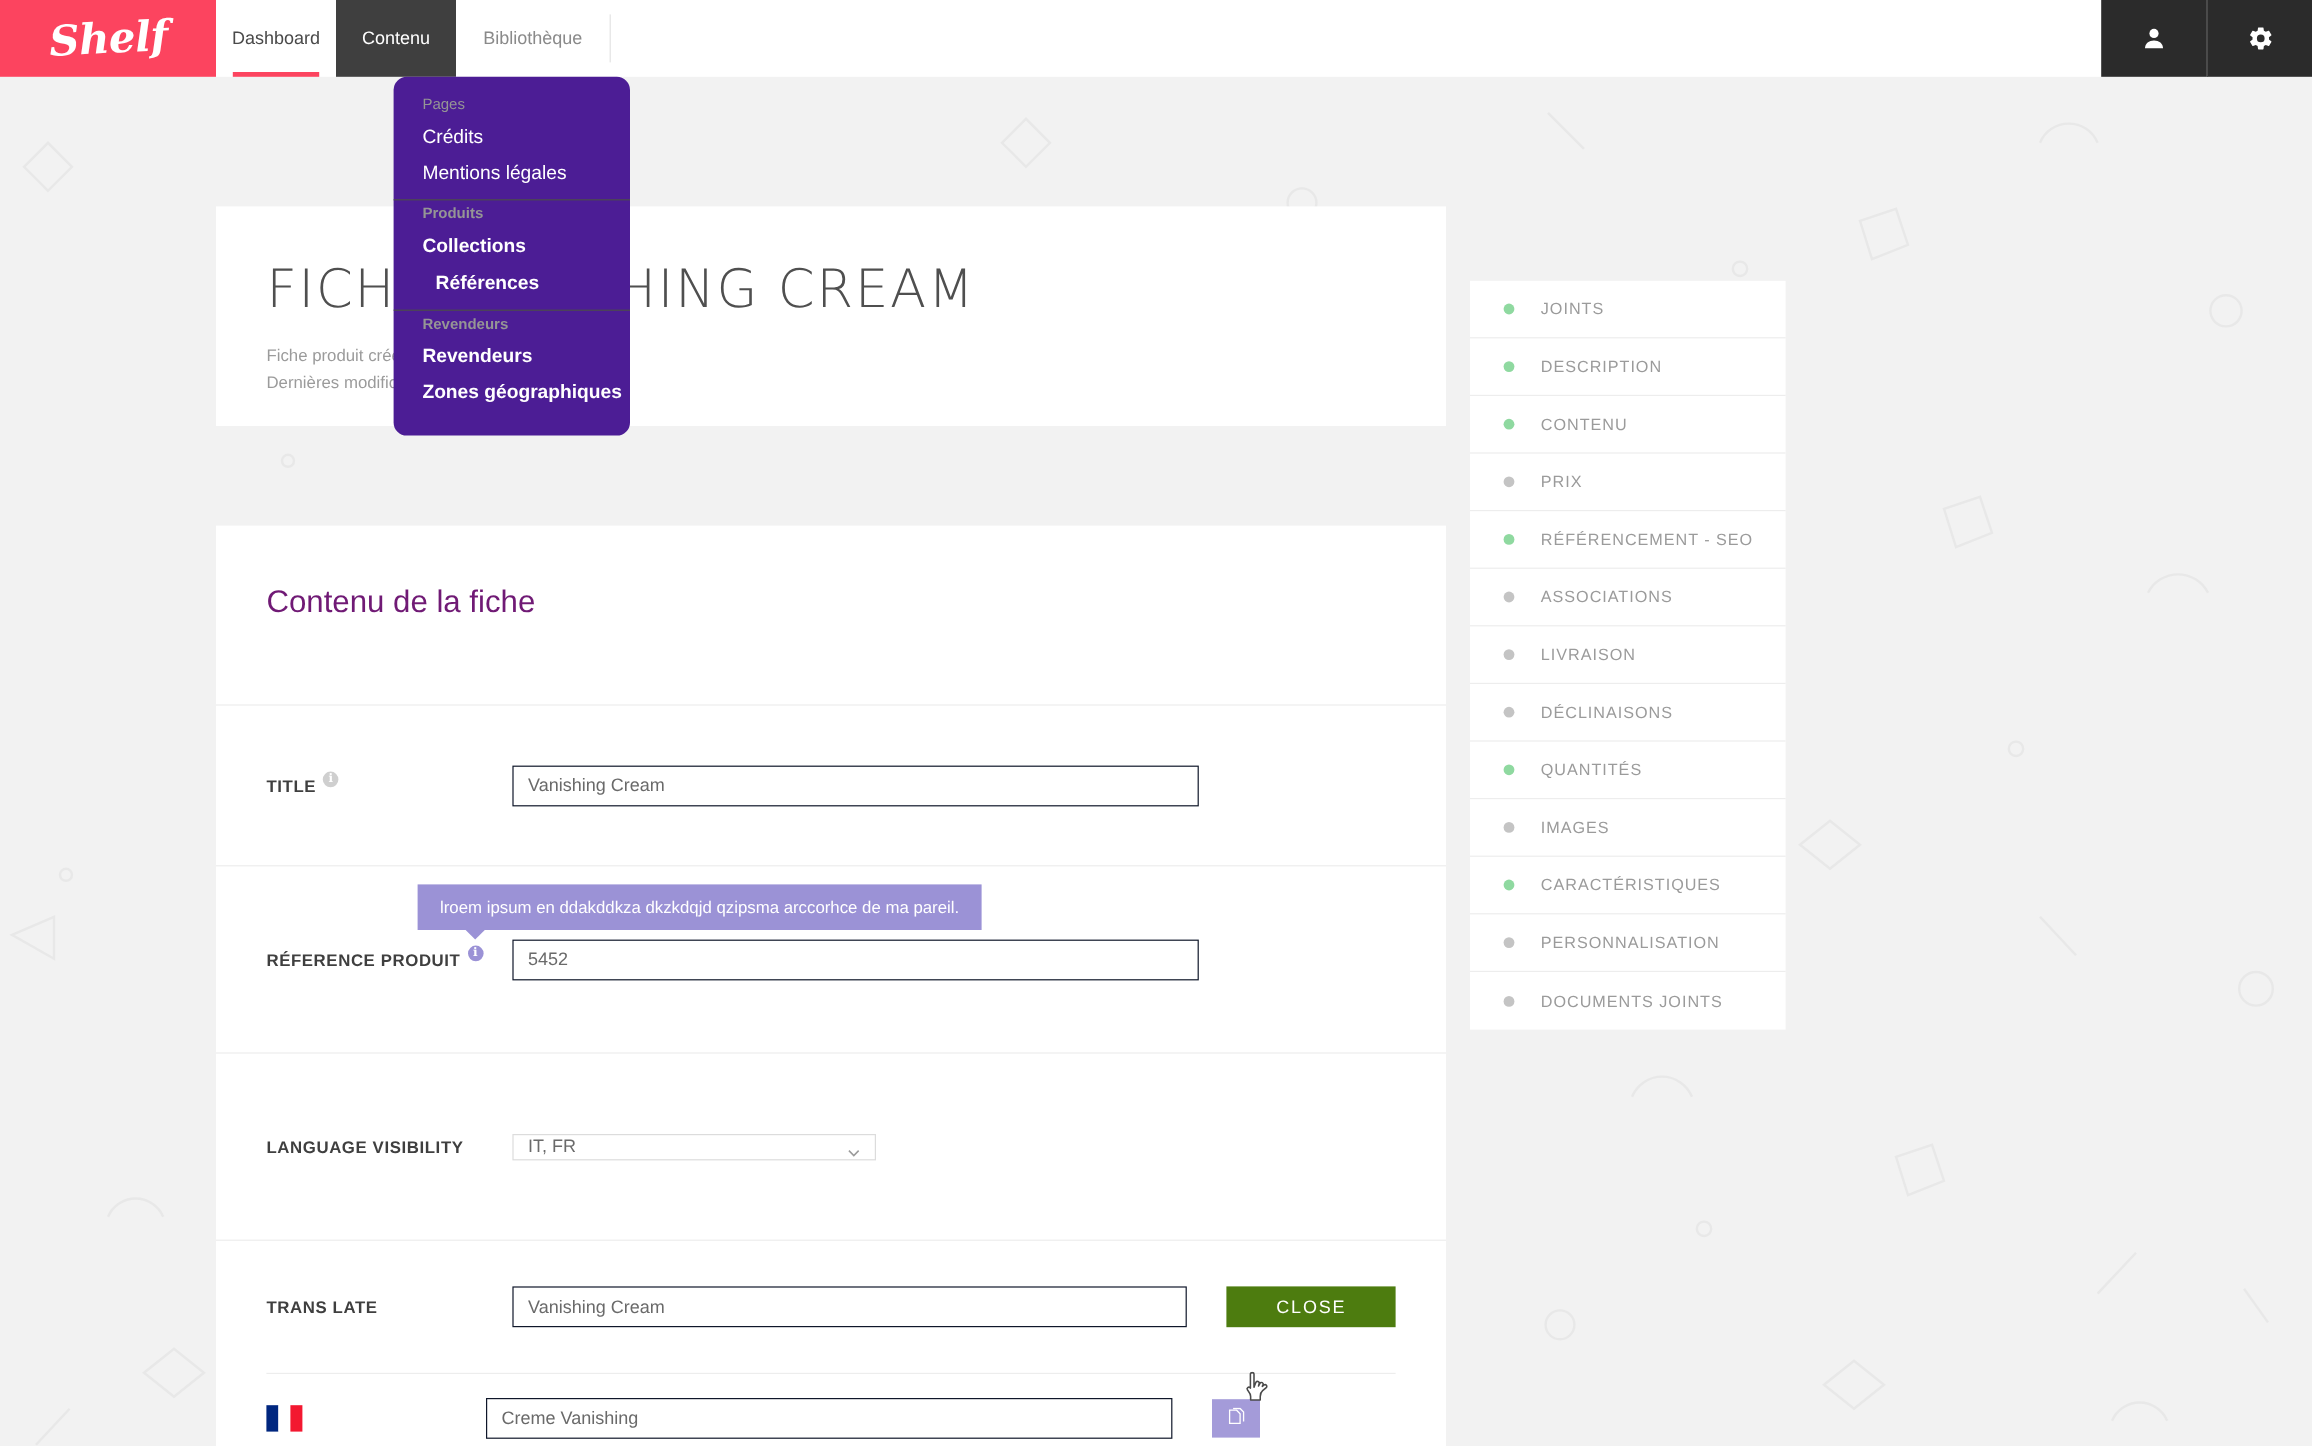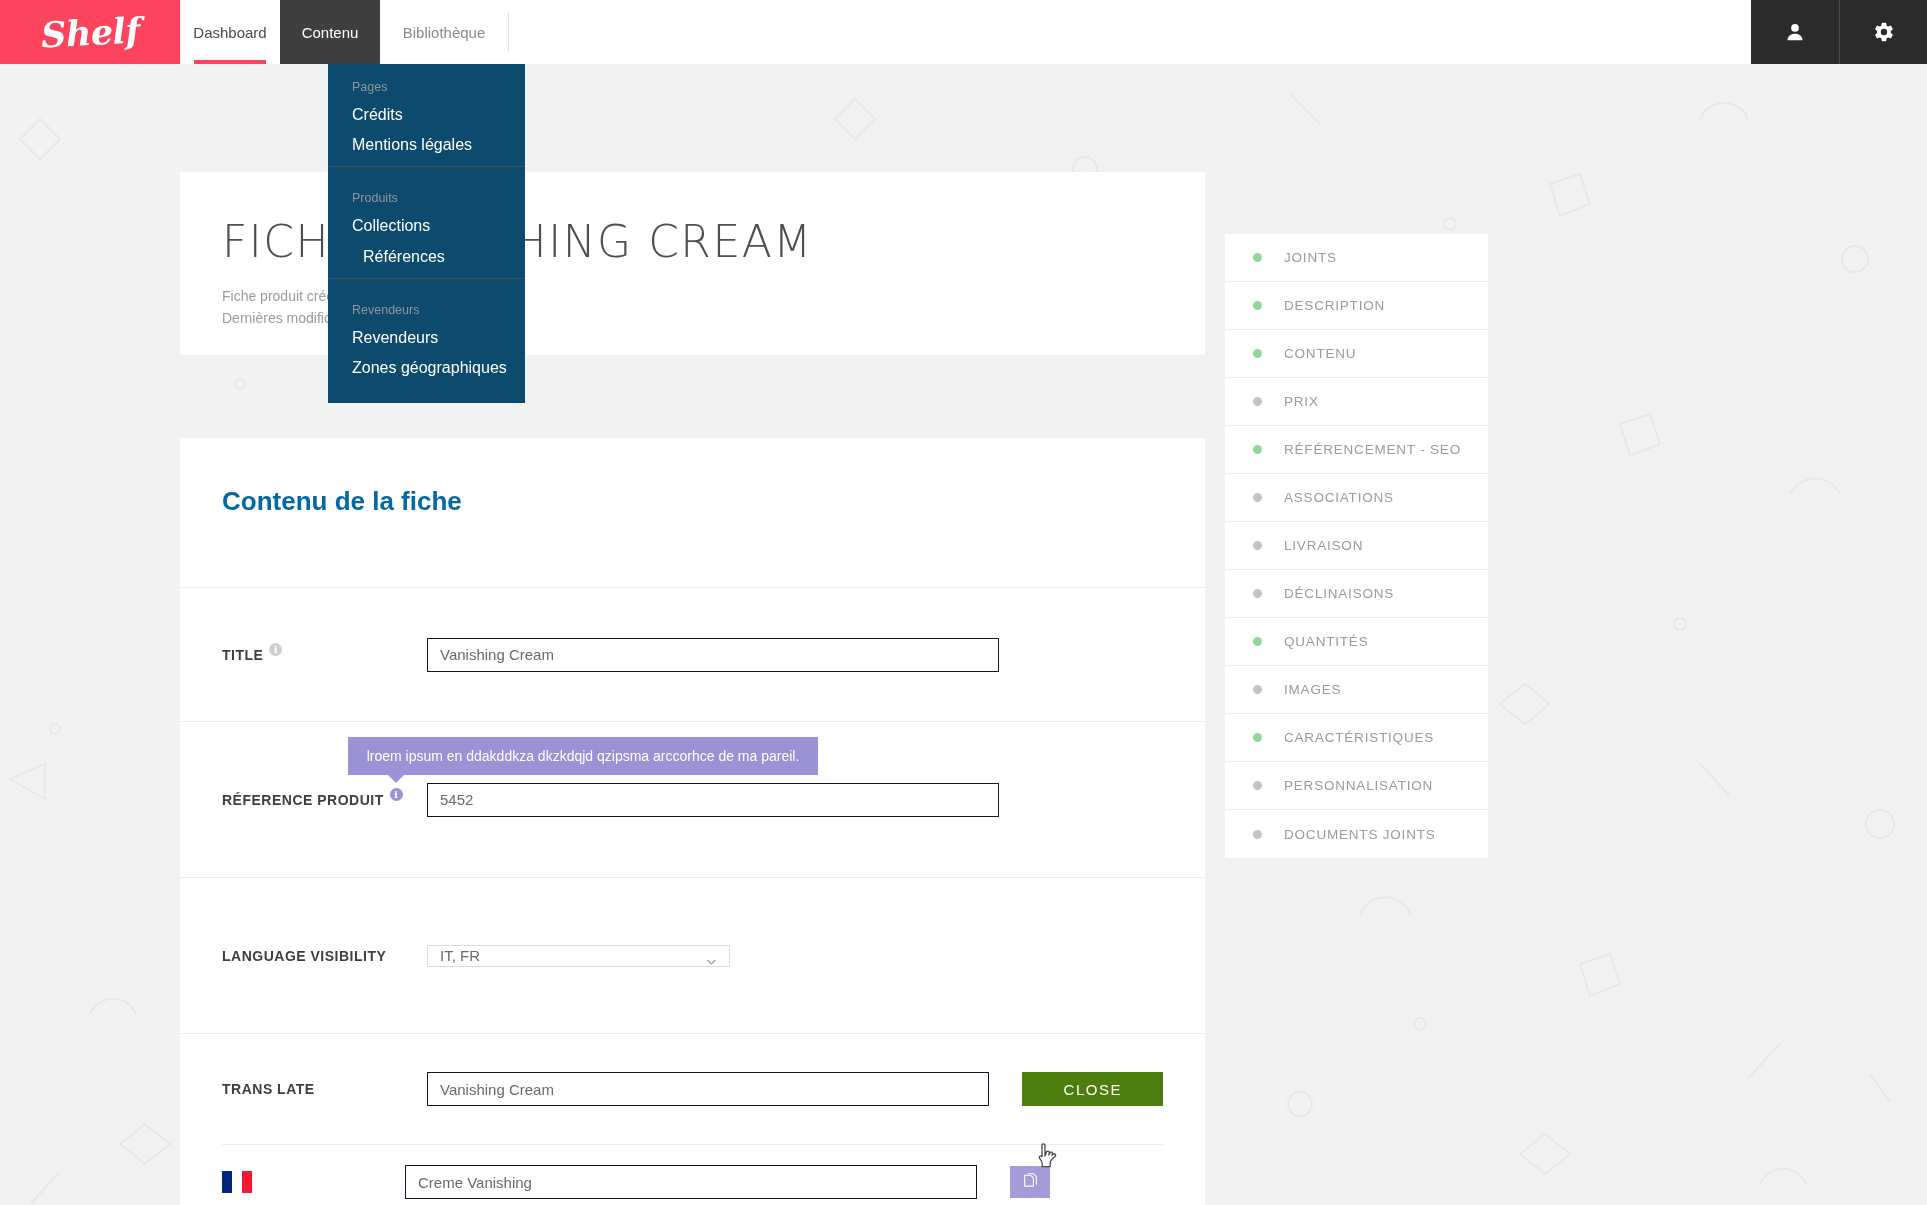--- a/index.html
+++ b/index.html
@@ -87,26 +87,27 @@
     margin: 12px 0;
     flex: 0 0 1px;
   }
 
   
   #dropdown {
     position: absolute;
     top: 64px;
     left: 328px;
     width: 197px;
-    background: #0c4a6e;
+    background: #4c1d95;
     z-index: 60;
     padding: 12px 0 14px 0;
+    border-radius: 11px;
   }
   .dd-group { padding: 0 0 6px 0; }
-  .dd-group + .dd-group { border-top: 1px solid #4d4d4d; padding-top: 20px; }
+  .dd-group + .dd-group { border-top: 1px solid #4d4d4d; padding-top: 0; font-weight: bold; }
   .dd-head {
     color: #959595;
     font-size: 12.5px;
     padding: 4px 0 6px 24px;
   }
   .dd-item {
     color: #ffffff;
     font-size: 16px;
     padding: 3px 0 4px 24px;
     cursor: pointer;
@@ -148,22 +149,22 @@
   
   #form-card {
     position: absolute;
     left: 180px; top: 374px;
     width: 1025px;
     min-height: 830px;
     background: #ffffff;
   }
   #form-title {
     font-size: 26px;
-    font-weight: 700;
-    color: #0369a1;
+    font-weight: 400;
+    color: #701a75;
     padding: 48px 0 0 42px;
   }
   .divider { height: 1px; background: #ededed; }
   .form-row {
     display: flex;
     align-items: center;
     padding: 0 42px;
     position: relative;
   }
   .field-label {

